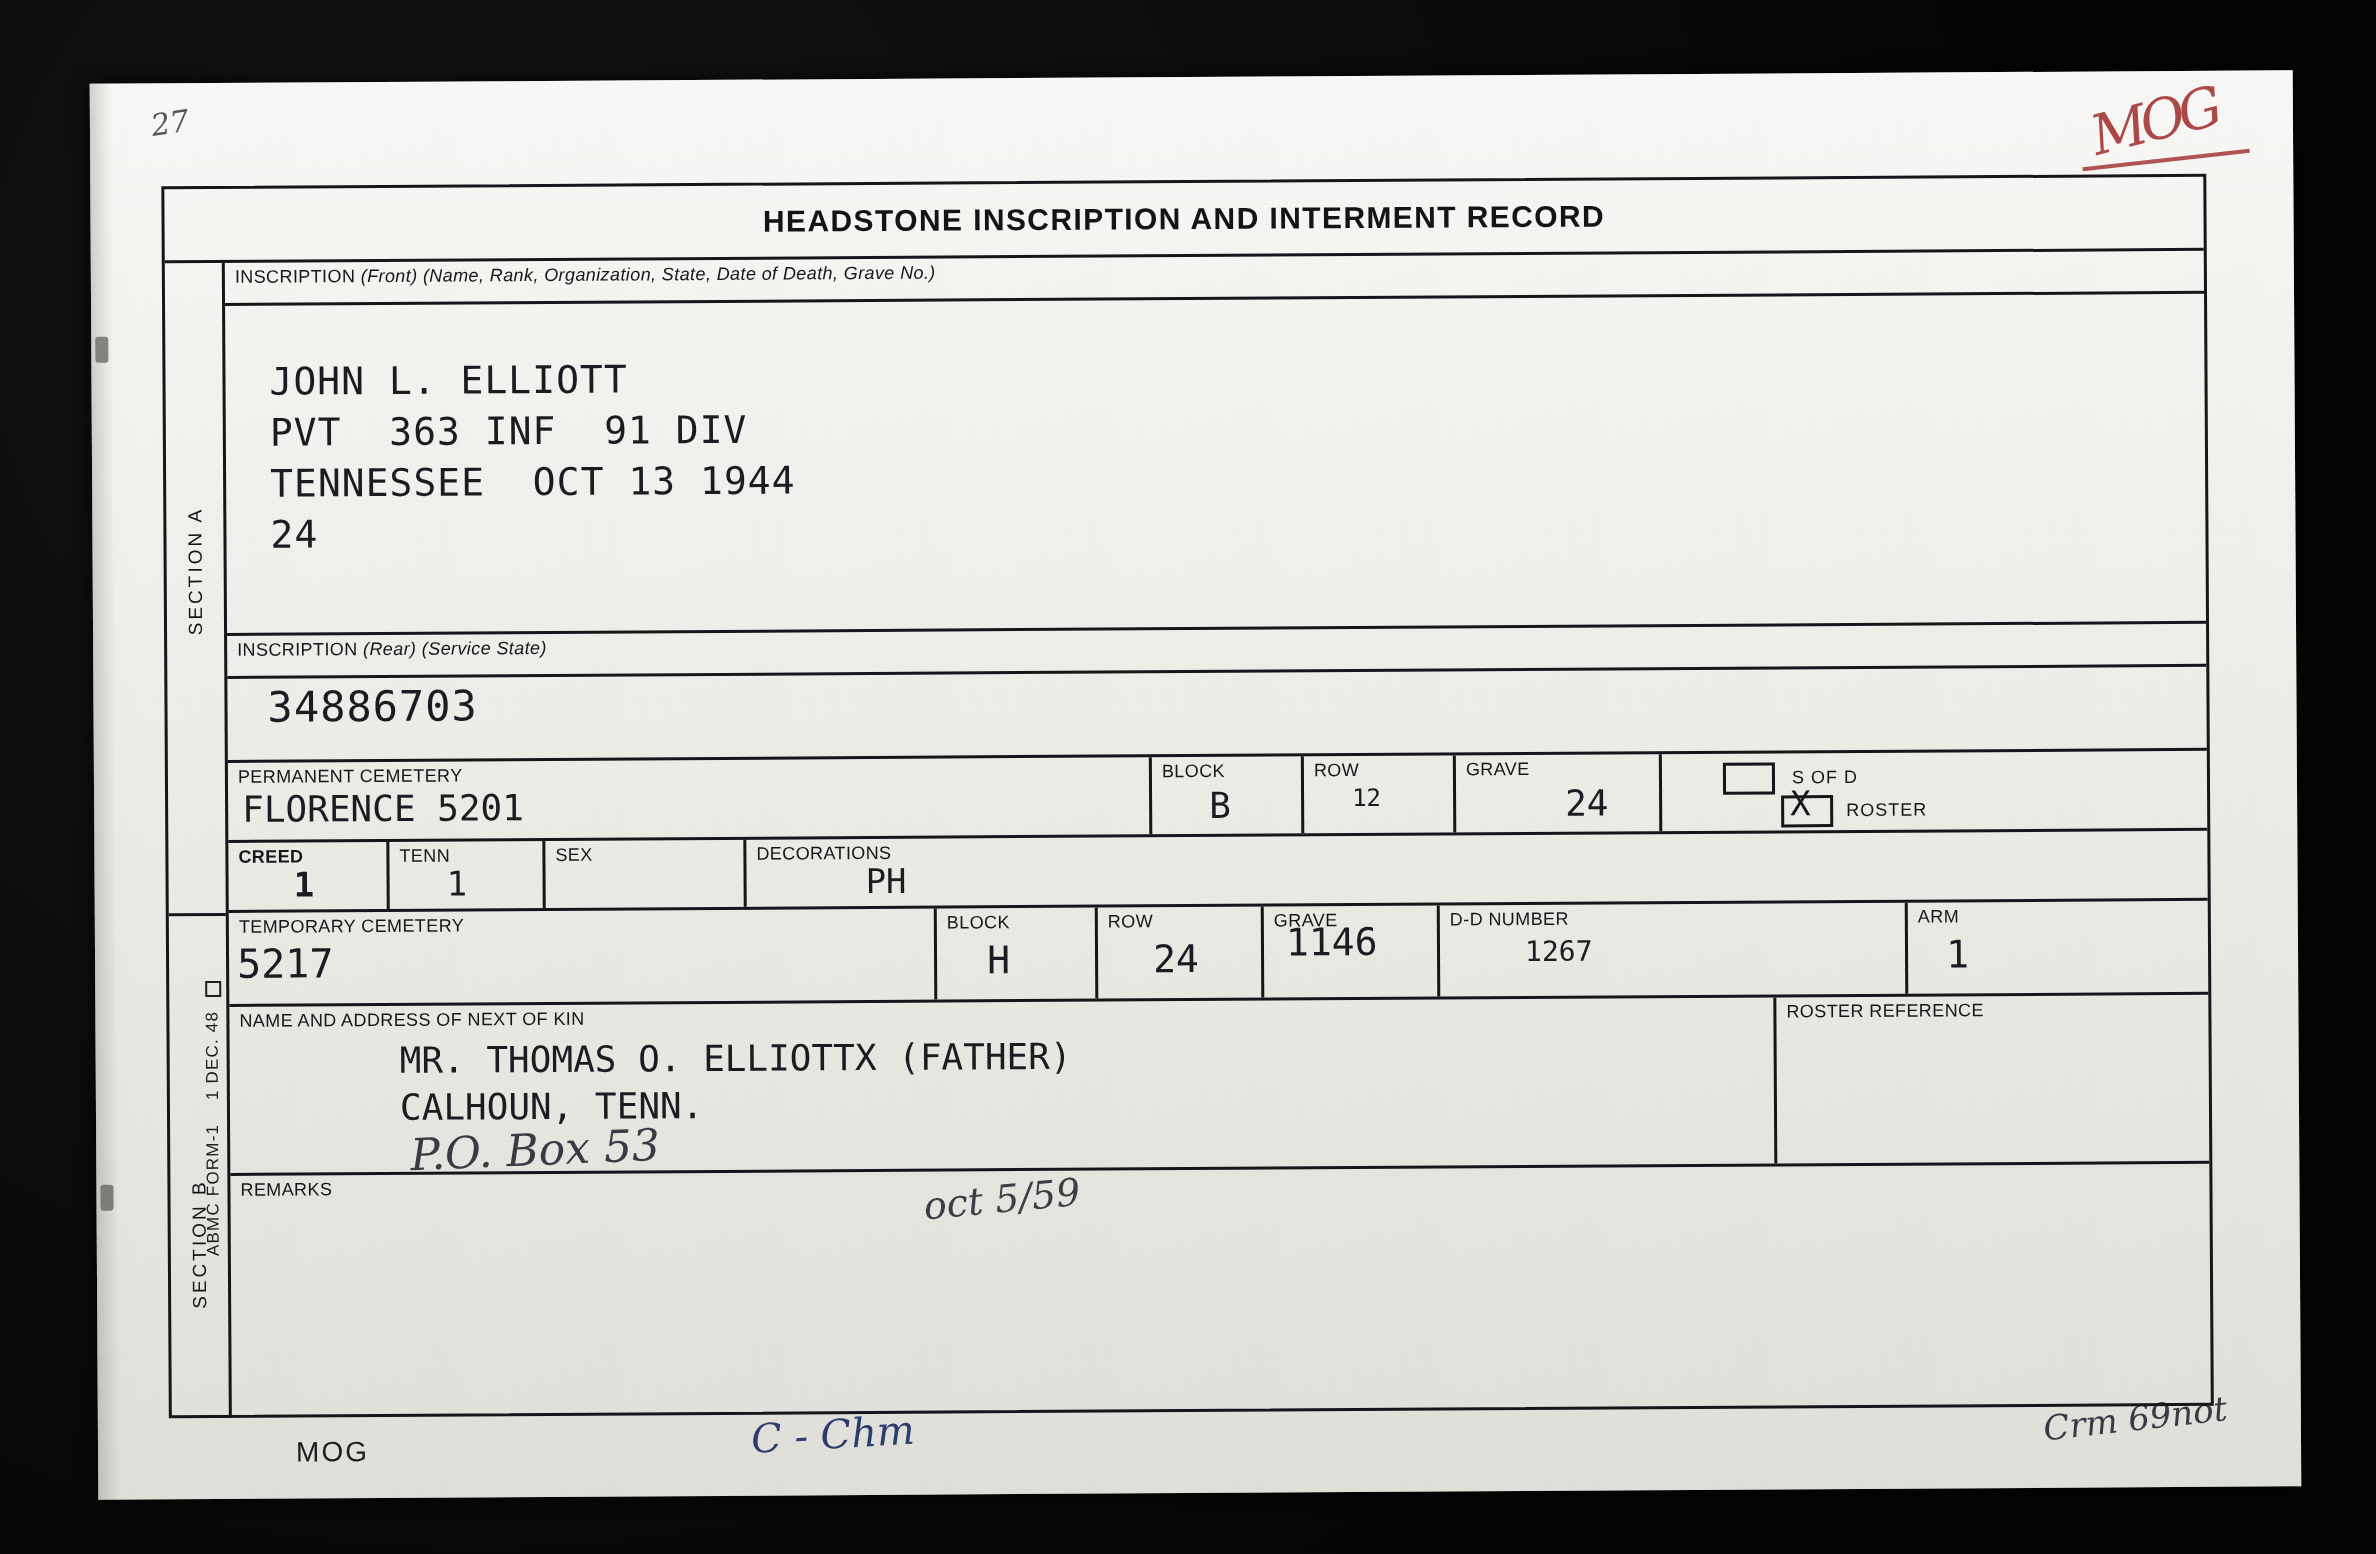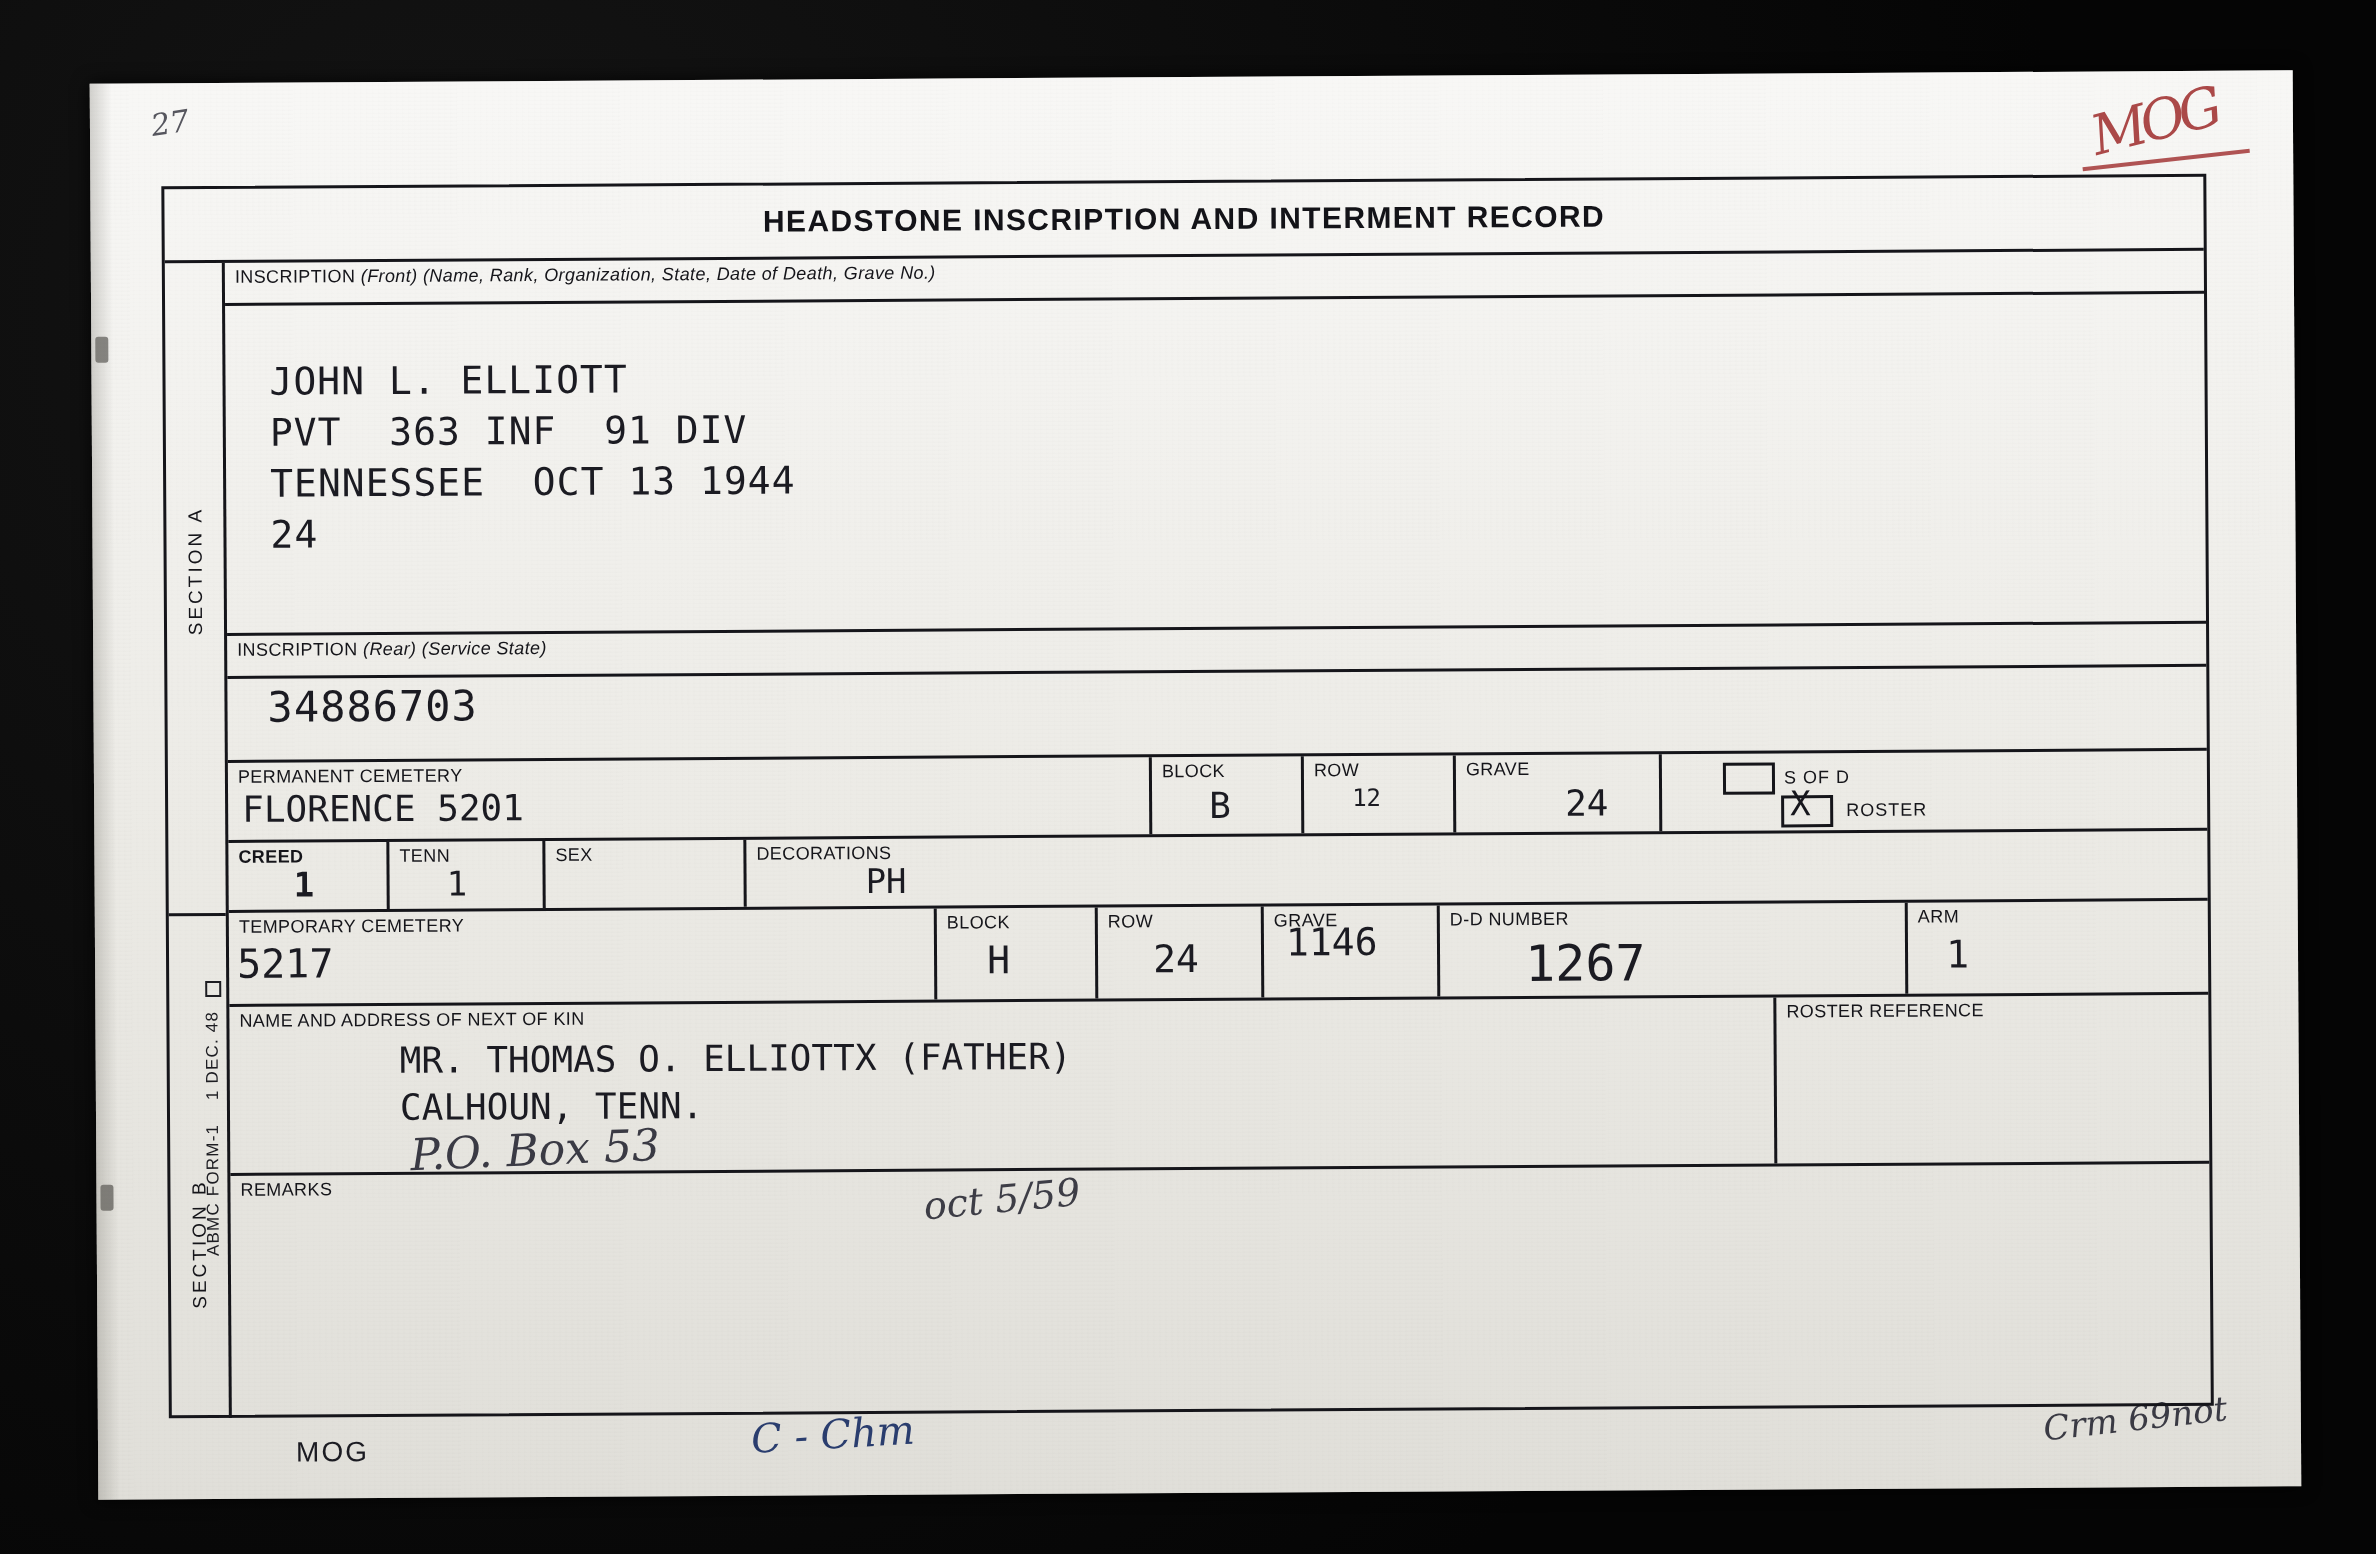--- a/index.html
+++ b/index.html
@@ -331,21 +331,21 @@
             <div class="box vline" style="width:149px;">
               <div class="cell-label">ROW</div>
               <div class="val" style="left:48px; top:28px; font-size:24px;">12</div>
             </div>
             <div class="box vline" style="width:203px;">
               <div class="cell-label">GRAVE</div>
               <div class="val" style="left:109px; top:28px; font-size:36px;">24</div>
             </div>
             <div class="box" style="flex:1 1 auto;">
               <div class="chk" style="left:61px; top:9px;"></div>
-              <div class="chk-label" style="left:122px; top:14px;">S OF D</div>
+              <div class="chk-label" style="left:130px; top:14px;">S OF D</div>
               <div class="chk" style="left:119px; top:42px;"></div>
               <div class="xmark" style="left:128px; top:30px;">X</div>
               <div class="chk-label" style="left:184px; top:47px;">ROSTER</div>
             </div>
           </div>
 
           <div class="row hline" style="height:67px;">
             <div class="box vline" style="width:158px;font-weight:bold;">
               <div class="cell-label">CREED</div>
               <div class="val" style="left:65px; top:22px; font-size:34px;">1</div>
@@ -376,21 +376,21 @@
             <div class="box vline" style="width:163px;">
               <div class="cell-label">ROW</div>
               <div class="val" style="left:55px; top:30px; font-size:38px;">24</div>
             </div>
             <div class="box vline" style="width:173px;">
               <div class="cell-label">GRAVE</div>
               <div class="val" style="left:22px; top:14px; font-size:38px;">1146</div>
             </div>
             <div class="box vline" style="width:465px;">
               <div class="cell-label">D-D NUMBER</div>
-              <div class="val" style="left:85px; top:30px; font-size:50px;">1267</div>
+              <div class="val" style="left:85px; top:30px; font-size:28px;">1267</div>
             </div>
             <div class="box" style="flex:1 1 auto;">
               <div class="cell-label">ARM</div>
               <div class="val" style="left:38px; top:30px; font-size:38px;">1</div>
             </div>
           </div>
 
           <div class="row hline" style="height:166px;">
             <div class="box vline" style="width:1544px;">
               <div class="cell-label">NAME AND ADDRESS OF NEXT OF KIN</div>

